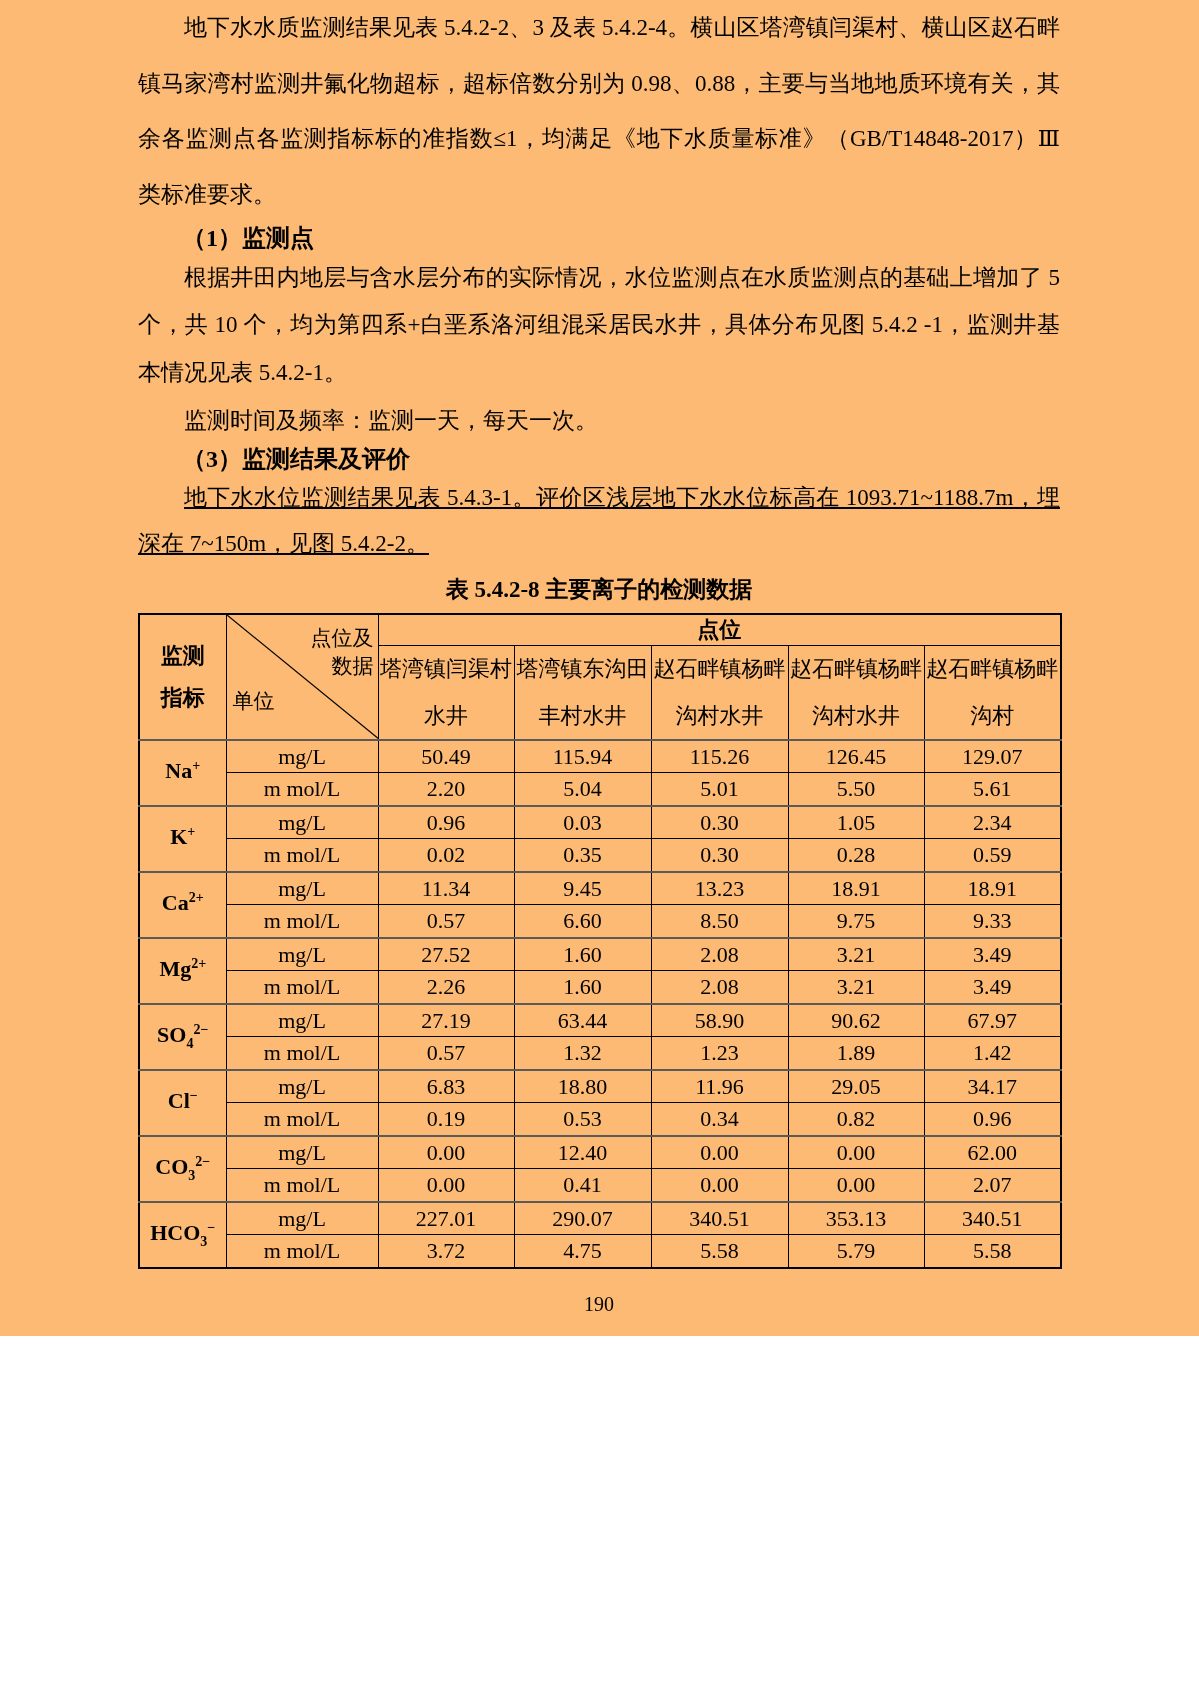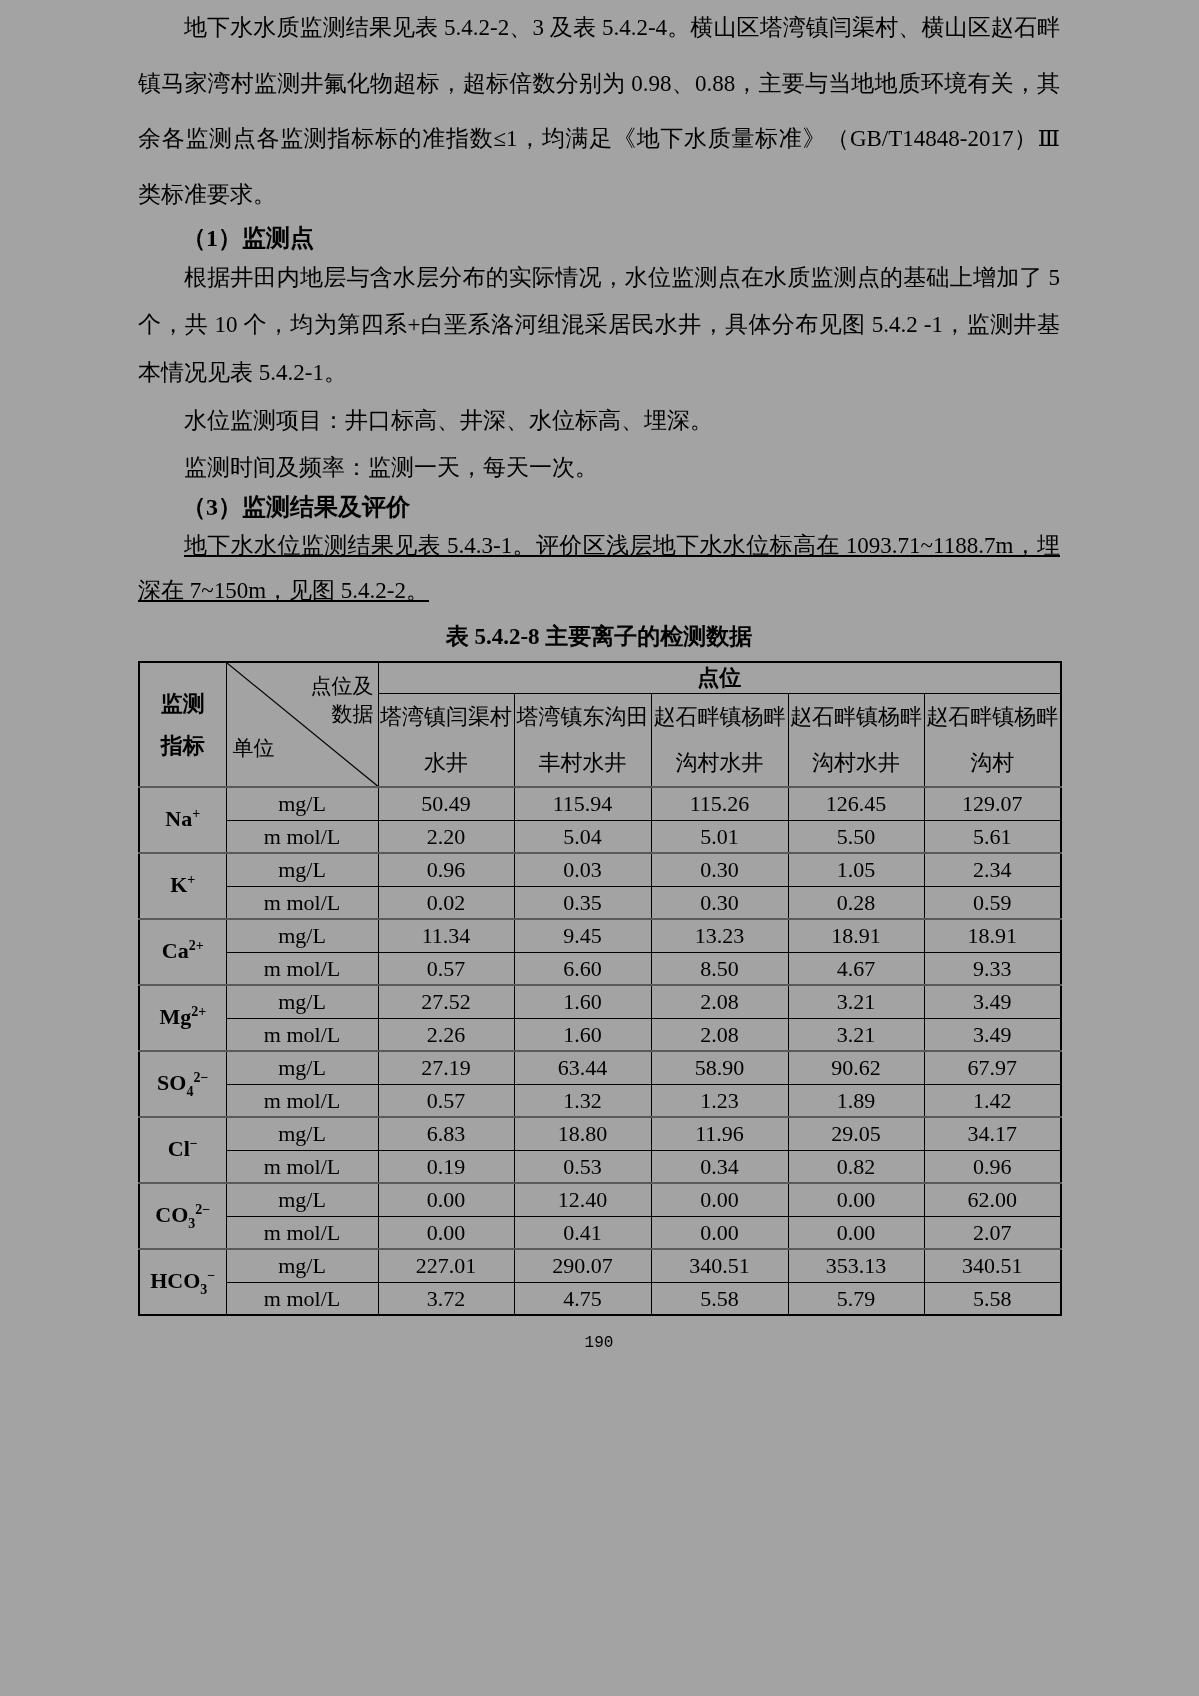--- a/index.html
+++ b/index.html
@@ -1,19 +1,19 @@
 <!DOCTYPE html>
 <html><head>
 <meta charset="utf-8">
 <style>
   html,body { margin:0; padding:0; background:#fff; }
   .page {
     position:relative;
-    width:1199px; height:1696px;
-    background:#a3a3a3;
+    width:1199px; height:1336px;
+    background:#fdba74;
     color:#000;
     font-family:"Liberation Serif","DejaVu Serif",serif;
     overflow:hidden;
     margin:0 auto;
   }
   .content {
     position:absolute; left:138px; top:0; width:922px;
   }
   p.body {
     font-size:23px; margin:0; text-align:justify;
@@ -63,36 +63,35 @@
   td.diag .d2 { top:37px; right:4px; }
   td.diag .d3 { bottom:24px; left:6px; }
   tr.data-row { height:33px; }
   tr.group-start td { border-top:2px solid #5a5a5a; }
   td.ion-cell { font-size:22px;font-weight:bold; }
   td.ion-cell sub { font-size:14px; }
   td.ion-cell sup { font-size:14px; }
   td.unit-cell { font-size:22px; }
   td.val-cell { font-size:22px; }
   .page-number {
-    margin-top:18px; text-align:center; font-size:16px; color:#000;font-family:Liberation Mono, monospace;
+    margin-top:24px; text-align:center; font-size:20px; color:#000;
   }
 </style>
 </head>
 <body>
 
 <div class="page">
   <div class="content">
 
     <p class="body p1">地下水水质监测结果见表 5.4.2-2、3 及表 5.4.2-4。横山区塔湾镇闫渠村、横山区赵石畔镇马家湾村监测井氟化物超标，超标倍数分别为 0.98、0.88，主要与当地地质环境有关，其余各监测点各监测指标标的准指数≤1，均满足《地下水质量标准》（GB/T14848-2017）Ⅲ类标准要求。</p>
 
 
     <h3 class="sub sub1">（1）监测点</h3>
     <p class="body p2">根据井田内地层与含水层分布的实际情况，水位监测点在水质监测点的基础上增加了 5 个，共 10 个，均为第四系+白垩系洛河组混采居民水井，具体分布见图 5.4.2 -1，监测井基本情况见表 5.4.2-1。</p>
 
-    <p class="body p3">水位监测项目：井口标高、井深、水位标高、埋深。</p>
     <p class="body p4">监测时间及频率：监测一天，每天一次。</p>
 
     <h3 class="sub sub3">（3）监测结果及评价</h3>
     <p class="body p5">地下水水位监测结果见表 5.4.3-1。评价区浅层地下水水位标高在 1093.71~1188.7m，埋深在 7~150m，见图 5.4.2-2。</p>
 
     <div class="tbl-title">表 5.4.2-8 主要离子的检测数据</div>
 
     <table class="ion">
       <colgroup>
         <col style="width:87px">
@@ -168,21 +167,21 @@
             <td class="val-cell">9.45</td>
             <td class="val-cell">13.23</td>
             <td class="val-cell">18.91</td>
             <td class="val-cell">18.91</td>
           </tr>
           <tr class="data-row">
             <td class="unit-cell">m mol/L</td>
             <td class="val-cell">0.57</td>
             <td class="val-cell">6.60</td>
             <td class="val-cell">8.50</td>
-            <td class="val-cell">4.67</td>
+            <td class="val-cell">9.75</td>
             <td class="val-cell">9.33</td>
           </tr>
           <tr class="data-row group-start">
             <td rowspan="2" class="ion-cell"><span>Mg</span><sub></sub><sup>2+</sup></td>
             <td class="unit-cell">mg/L</td>
             <td class="val-cell">27.52</td>
             <td class="val-cell">1.60</td>
             <td class="val-cell">2.08</td>
             <td class="val-cell">3.21</td>
             <td class="val-cell">3.49</td>

